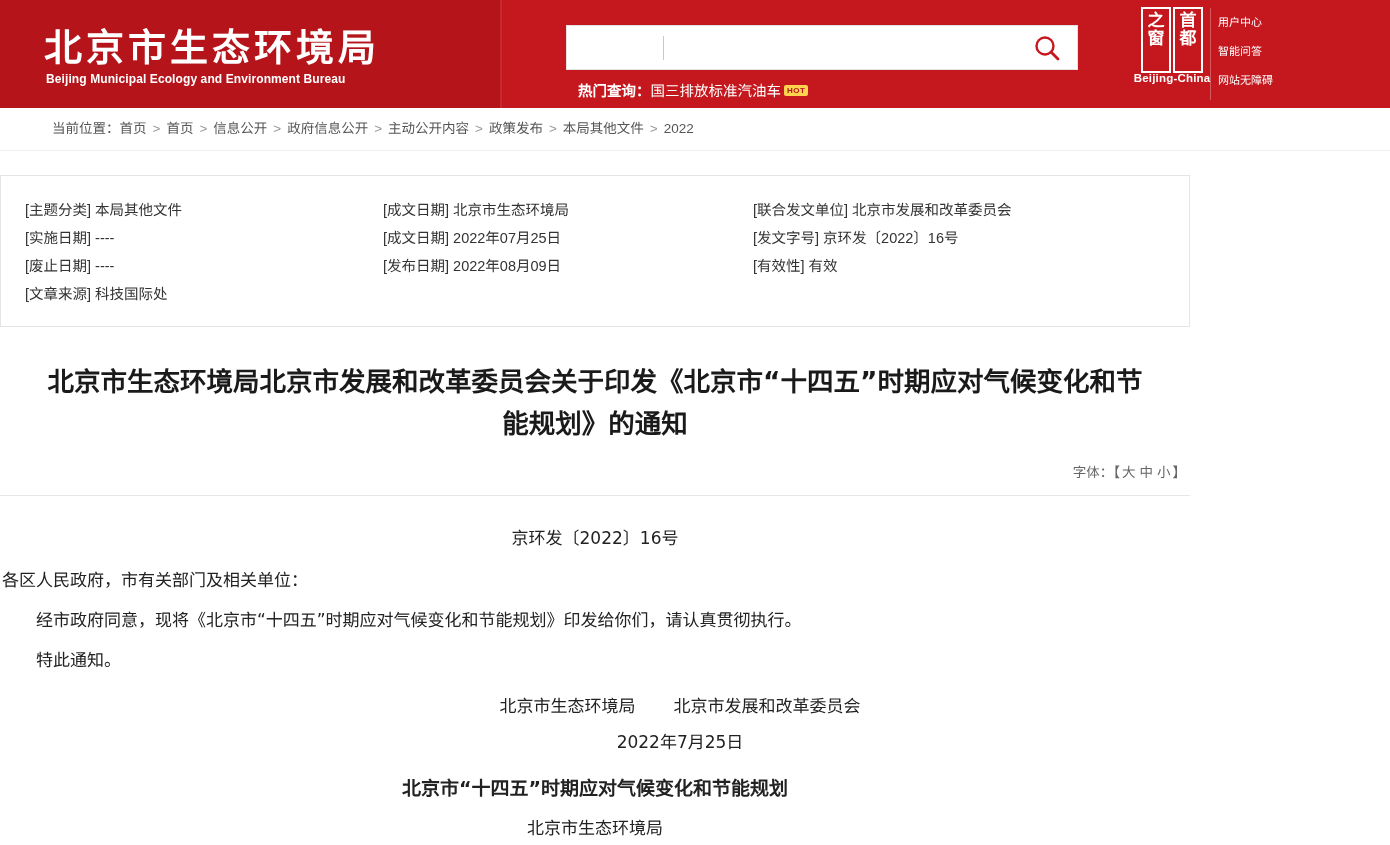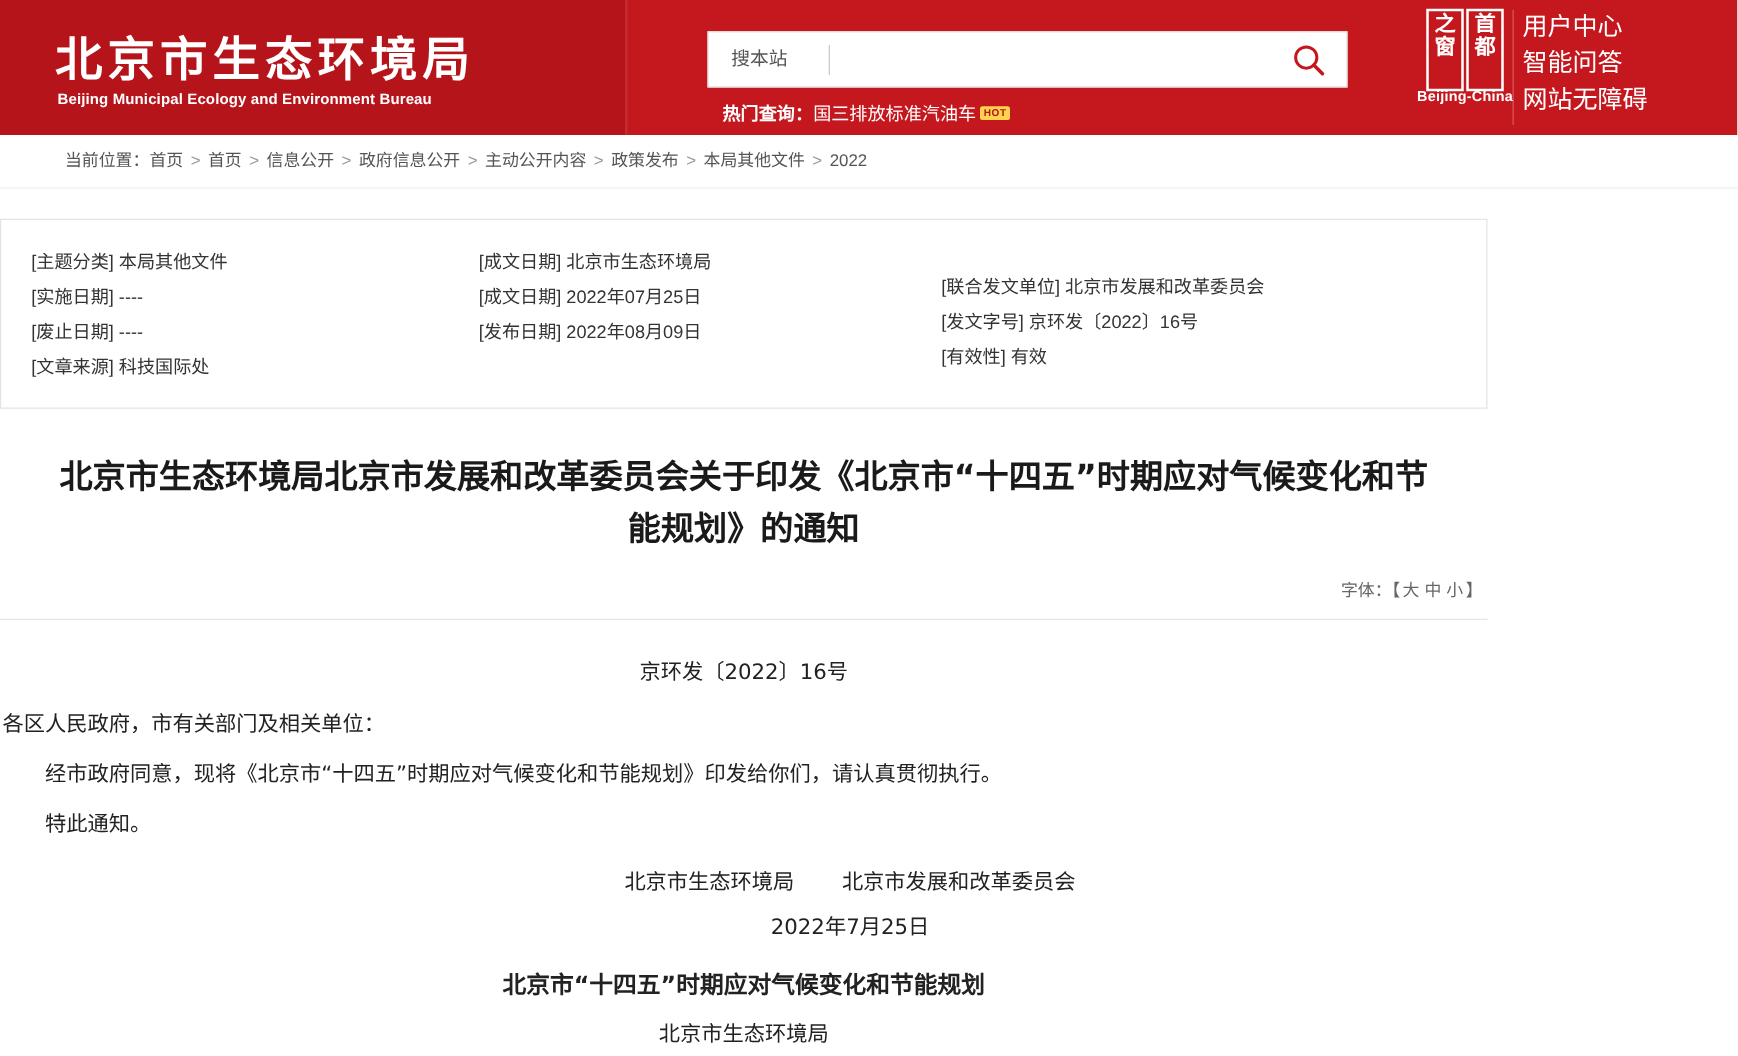--- a/index.html
+++ b/index.html
@@ -174,21 +174,21 @@
   }
   .top-links {
     position: absolute;
     left: 1218px;
     top: 8px;
     width: 110px;
   }
   .top-links a {
     display: block;
     color: #fff;
-    font-size: 20px;
+    font-size: 11px;
     text-decoration: none;
     line-height: 29px;
     white-space: nowrap;
   }
   .hdr-rule {
     position: absolute;
     left: 1210px;
     top: 8px;
     width: 1px;
     height: 92px;
@@ -227,21 +227,21 @@
     border: 1px solid #e4e4e4;
     padding: 20px 0 18px 0;
     display: flex;
     box-sizing: border-box;
   }
   .meta-col {
     box-sizing: border-box;
   }
   .meta-col.c1 { width: 382px; padding-left: 24px; }
   .meta-col.c2 { width: 370px; }
-  .meta-col.c3 { width: 434px; margin-top: 20px; }
+  .meta-col.c3 { width: 434px; }
   .meta-row {
     font-size: 14.5px;
     color: #333;
     line-height: 28px;
     white-space: nowrap;
   }
   .meta-key { color: #333; }
   .meta-val { color: #333; }
 
   .doc-title {
@@ -294,21 +294,20 @@
 <body>
 
 <div class="header">
   <div class="header-inner">
     <div class="brand-block">
       <div class="brand-cn">北京市生态环境局</div>
       <div class="brand-en">Beijing Municipal Ecology and Environment Bureau</div>
     </div>
 
     <div class="search-wrap">
-      <input class="search-input" type="text" placeholder="搜本站" style="">
       <div class="search-divider"></div>
       <button class="search-btn">
         <span>
           <svg width="30" height="30" viewBox="0 0 30 30" aria-hidden="true">
             <circle cx="13" cy="13" r="8.5" fill="none" stroke="#c4181e" stroke-width="2.4"></circle>
             <line x1="19" y1="19" x2="26" y2="26" stroke="#c4181e" stroke-width="2.8" stroke-linecap="round"></line>
           </svg>
         </span>
       </button>
     </div>

